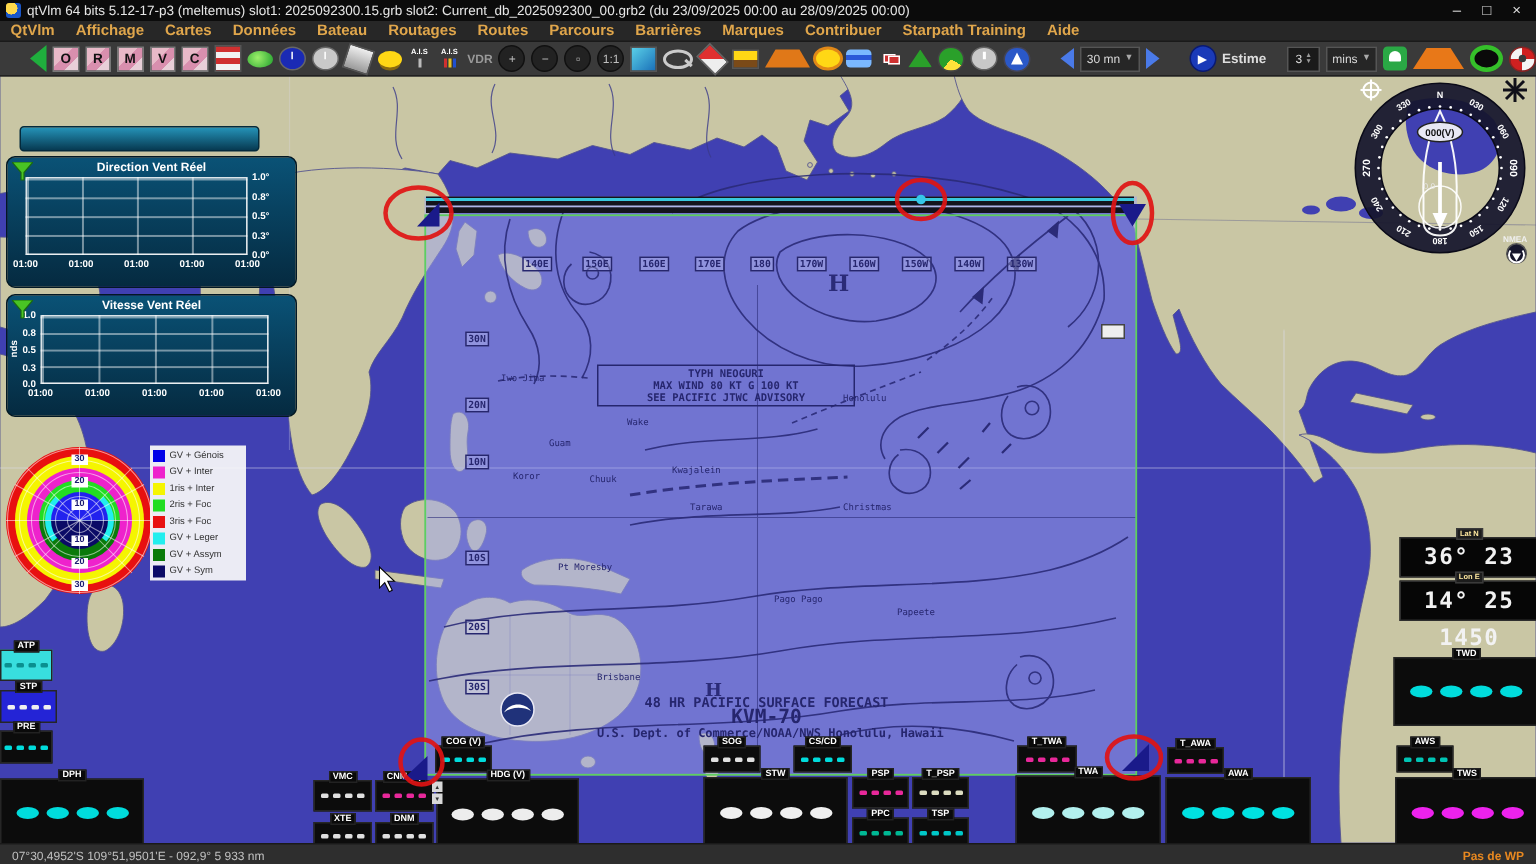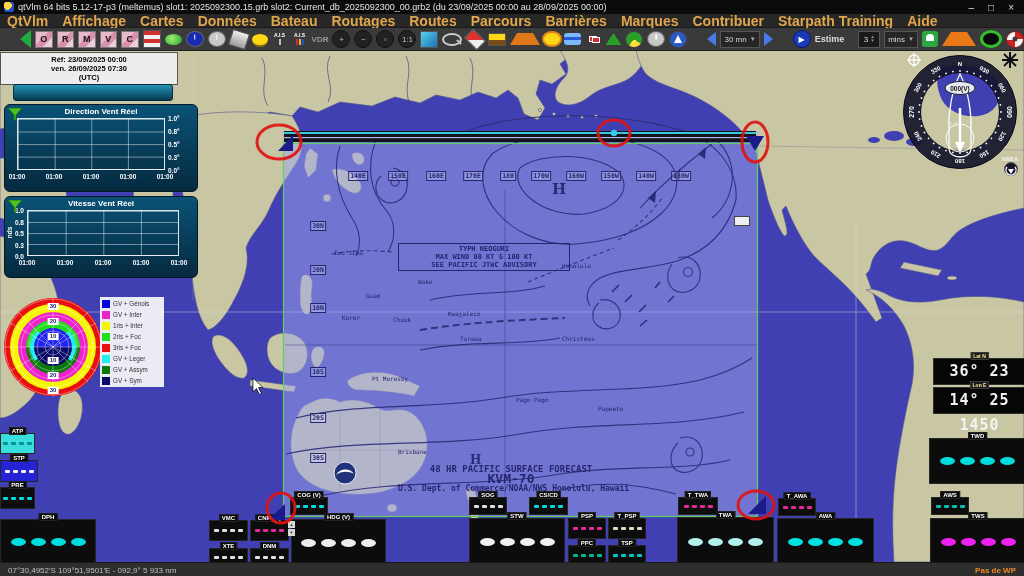--- a/index.html
+++ b/index.html
@@ -8,21 +8,21 @@
   
   .titlebar{position:absolute;left:0;top:0;width:1024px;height:14px;background:#0b0b0b;
     color:#e6e6e6;font-size:9px;display:flex;align-items:center;z-index:100;}
   .titlebar .appicon{width:10px;height:10px;margin:0 4px;border-radius:2px;
     background:radial-gradient(circle at 35% 35%,#ffd94a 0 45%,#1a56c8 46%);}
   .titlebar .ttl{white-space:nowrap;overflow:hidden;}
   .winbtns{margin-left:auto;display:flex;gap:14px;padding-right:10px;color:#dcdcdc;font-size:10px;}
   .winbtns span{cursor:default;}
   .menubar{position:absolute;left:0;top:14px;width:1024px;height:13px;background:#272727;
     display:flex;align-items:center;z-index:100;border-bottom:1px solid #1a1a1a;}
-  .menubar span{color:#e0a64b;font-size:14px;font-weight:bold;padding:0 7px;white-space:nowrap;}
+  .menubar span{color:#e0a64b;font-size:10px;font-weight:bold;padding:0 7px;white-space:nowrap;}
   .toolbar{position:absolute;left:0;top:28px;width:1024px;height:22px;background:#3a3a3a;
     display:flex;align-items:center;z-index:100;border-bottom:1px solid #202020;}
   .tb{display:inline-flex;align-items:center;justify-content:center;height:18px;min-width:16px;
     margin-left:4px;position:relative;flex:0 0 auto;}
   .i-back{width:0;height:0;border-right:11px solid #1fae3d;border-top:9px solid transparent;border-bottom:9px solid transparent;}
   .thumb{width:18px;height:15px;background:linear-gradient(135deg,#e8b9c8 0 40%,#d98fae 41% 70%,#e8cfd8 71%);
     border:1px solid #777;color:#111;font-size:9px;font-weight:bold;display:inline-flex;align-items:center;justify-content:center;margin-left:4px;}
   .i-lighthouse{width:7px;height:16px;background:repeating-linear-gradient(180deg,#d03030 0 4px,#f2f2f2 4px 8px);border:1px solid #555;}
   .i-ellipse{width:17px;height:11px;border-radius:50%;background:radial-gradient(circle at 40% 40%,#9cf06a,#1f9e2d);}
   .i-clockb{width:14px;height:14px;border-radius:50%;background:#1a2ab4;border:1px solid #666;}
@@ -405,25 +405,20 @@
       <div>MAX WIND 80 KT G 100 KT</div>
       <div>SEE PACIFIC JTWC ADVISORY</div>
 </div>
 <div class="faxtxt titleblock" style="left:398px;top:414px;width:226px;">
   <div style="font-size:9px;">48 HR PACIFIC SURFACE FORECAST</div>
   <div style="font-size:13px;">KVM-70</div>
   <div style="font-size:8px;">U.S. Dept. of Commerce/NOAA/NWS Honolulu, Hawaii</div>
 </div>
 <div class="coastchip"></div>
 
-<div class="refbox">
-  <div>Réf: 23/09/2025 00:00</div>
-      <div>ven. 26/09/2025 07:30</div>
-      <div>(UTC)</div>
-</div>
 <div class="slider"></div>
 
 <div class="chartpanel" id="chart1" style="left:4px;top:54px;height:86px;">
   <svg class="funnel" viewBox="0 0 14 13">
     <polygon points="0,0 14,0 8,7 8,12 6,12 6,7" fill="#49c424" stroke="#1a6a10" stroke-width="0.8"></polygon>
       </svg>
   <div class="ctitle">Direction Vent Réel</div>
   <div class="plot" style="left:12px;top:13px;width:146px;height:50px;"></div>
 <span class="tick" style="top: 10px; left: 163px;">1.0°</span>
       <span class="tick" style="top: 23px; left: 163px;">0.8°</span>

